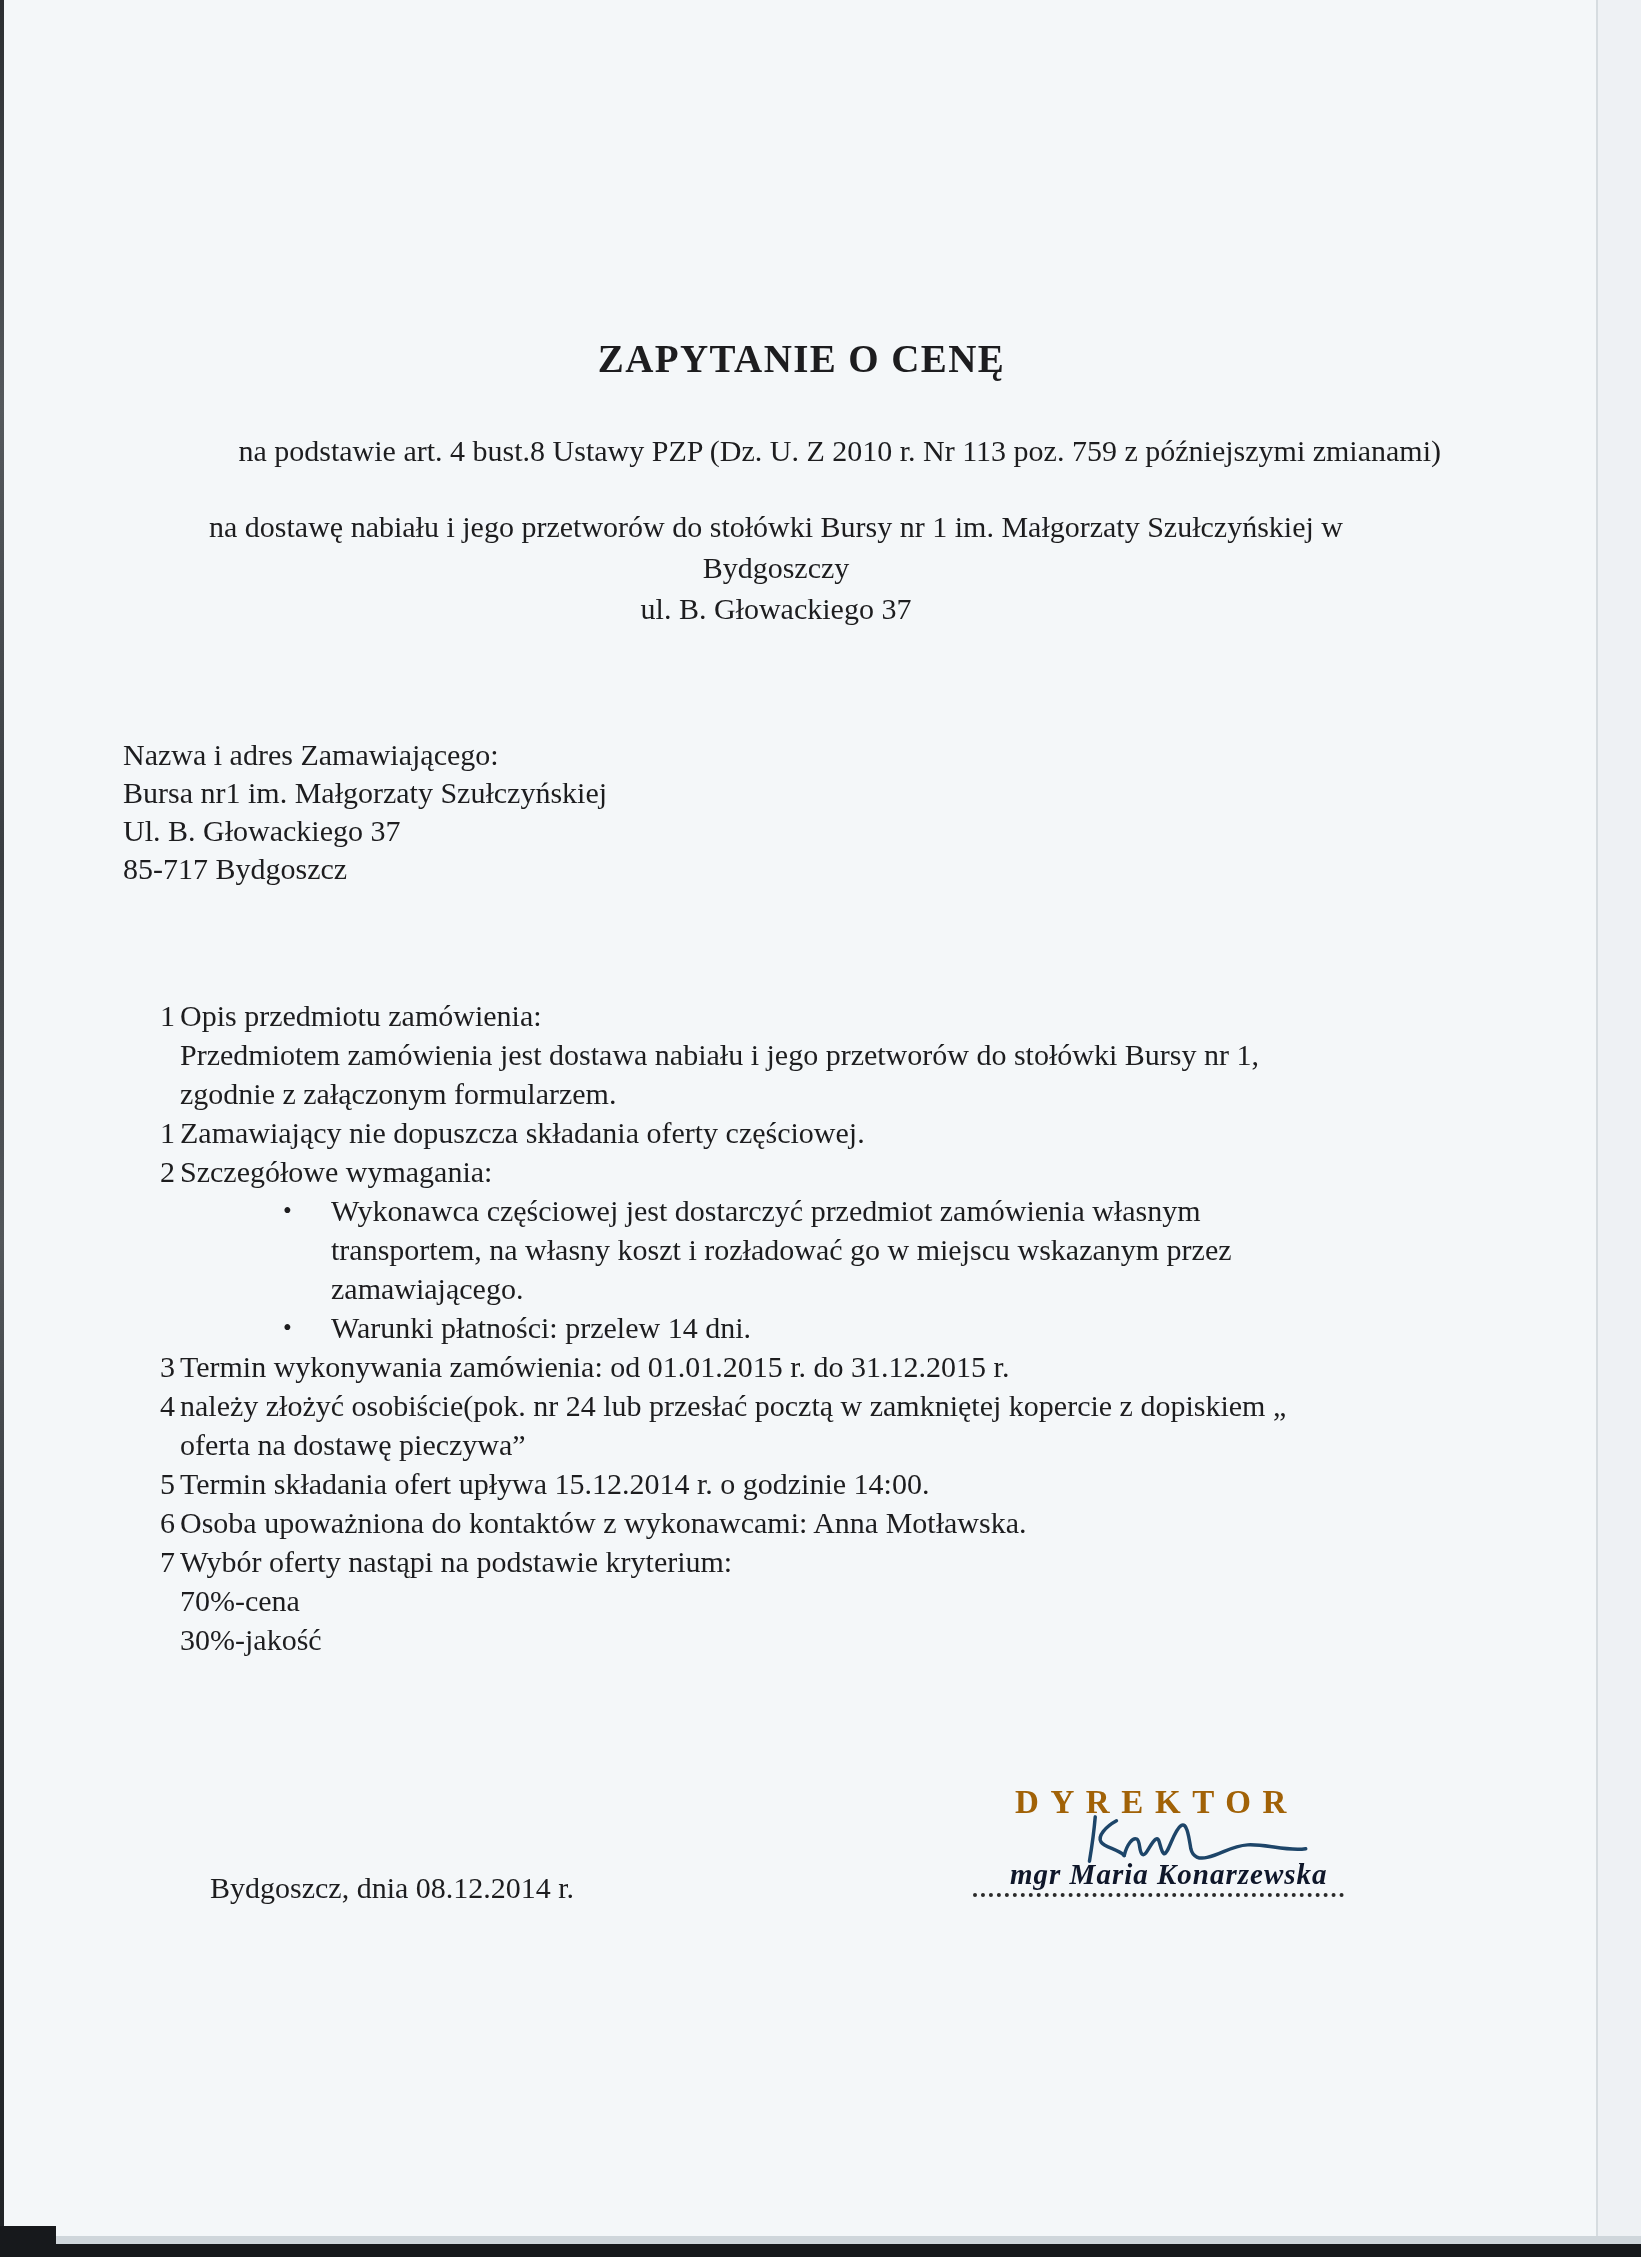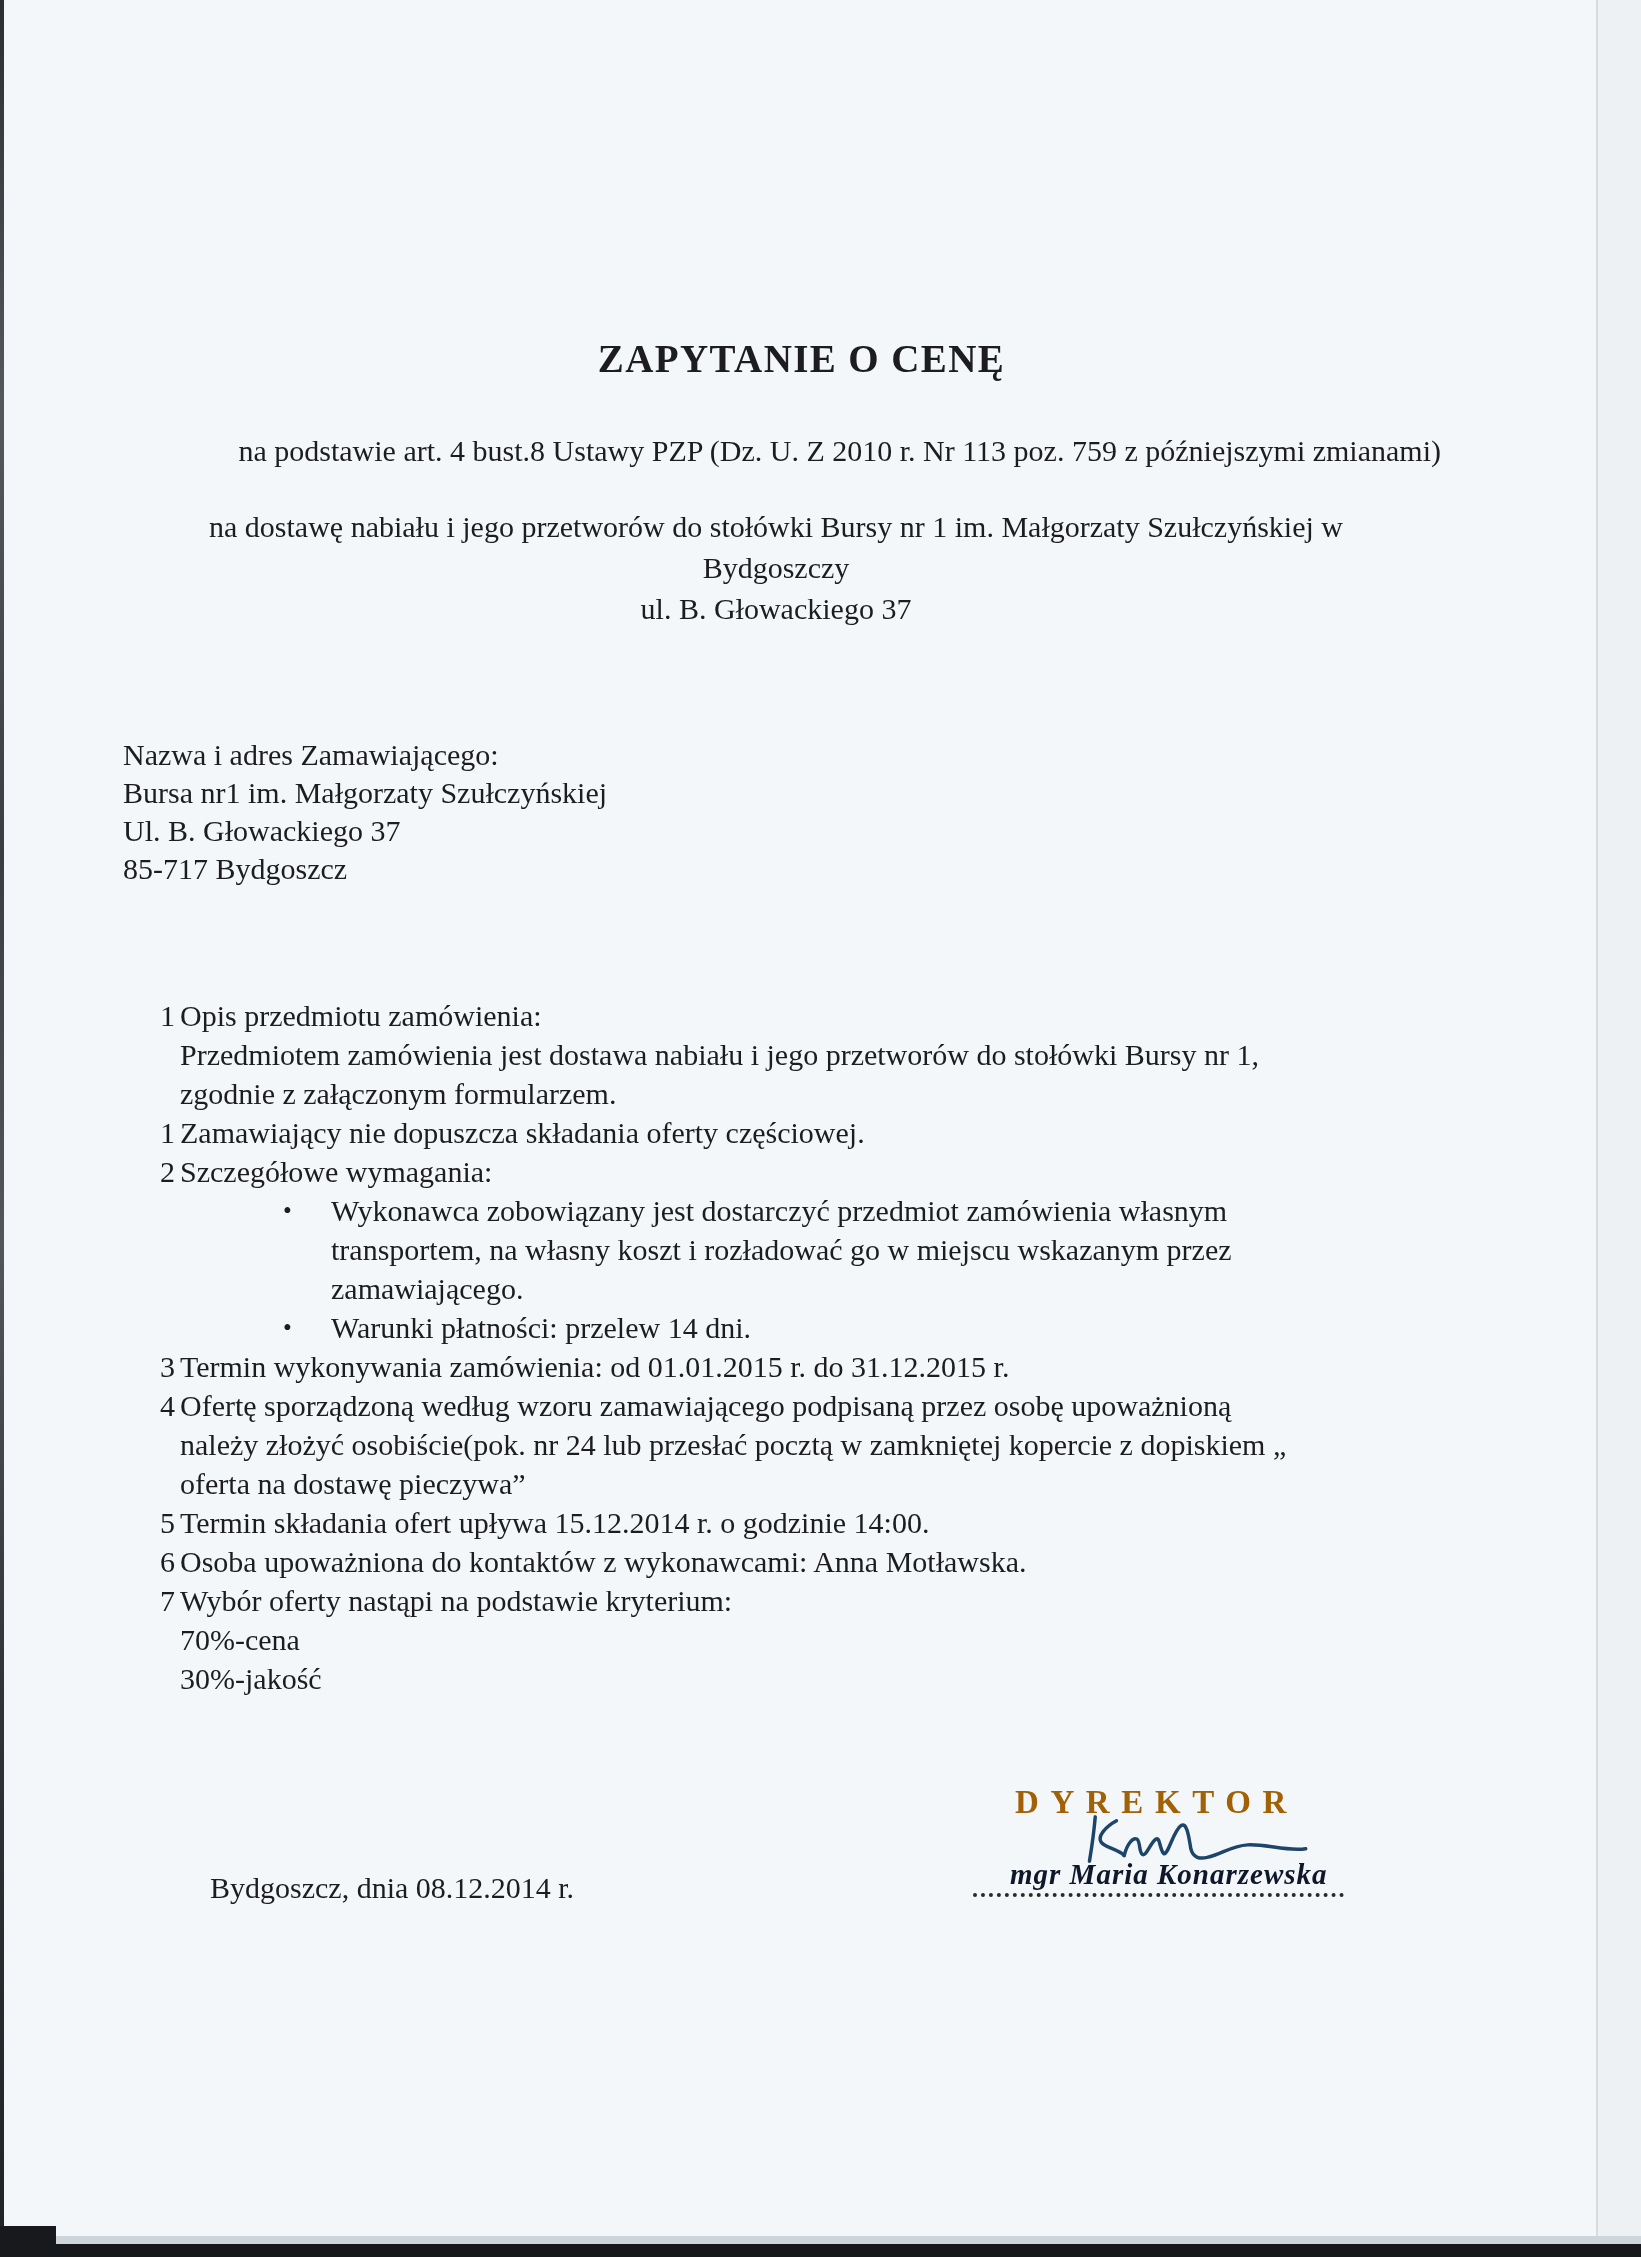--- a/index.html
+++ b/index.html
@@ -68,26 +68,26 @@
   <div>Ul. B. Głowackiego 37</div>
   <div>85-717 Bydgoszcz</div>
 </div>
 
 <div class="abs list">
   <div class="li n"><span class="m">1</span><span class="t">Opis przedmiotu zamówienia:</span></div>
   <div class="li c"><span class="t">Przedmiotem zamówienia jest dostawa nabiału i jego przetworów do stołówki Bursy nr 1,</span></div>
   <div class="li c"><span class="t">zgodnie z załączonym formularzem.</span></div>
   <div class="li n"><span class="m">1</span><span class="t">Zamawiający nie dopuszcza składania oferty częściowej.</span></div>
   <div class="li n"><span class="m">2</span><span class="t">Szczegółowe wymagania:</span></div>
-  <div class="li b"><span class="m">•</span><span class="t">Wykonawca zobowiązany jest dostarczyć przedmiot zamówienia własnym</span></div>
+  <div class="li b"><span class="m">•</span><span class="t">Wykonawca częściowej jest dostarczyć przedmiot zamówienia własnym</span></div>
   <div class="li bc"><span class="t">transportem, na własny koszt i rozładować go  w miejscu wskazanym przez</span></div>
   <div class="li bc"><span class="t">zamawiającego.</span></div>
   <div class="li b"><span class="m">•</span><span class="t">Warunki płatności: przelew 14 dni.</span></div>
   <div class="li n"><span class="m">3</span><span class="t">Termin wykonywania zamówienia: od 01.01.2015 r. do 31.12.2015 r.</span></div>
-  <div class="li n"><span class="m">4</span><span class="t">Ofertę sporządzoną według wzoru zamawiającego podpisaną przez osobę upoważnioną</span></div>
+  <div class="li n"><span class="m">4</span></div>
   <div class="li c"><span class="t">należy złożyć osobiście(pok. nr 24 lub przesłać pocztą w zamkniętej kopercie z dopiskiem „</span></div>
   <div class="li c"><span class="t">oferta na dostawę pieczywa”</span></div>
   <div class="li n"><span class="m">5</span><span class="t">Termin składania ofert upływa 15.12.2014 r. o godzinie 14:00.</span></div>
   <div class="li n"><span class="m">6</span><span class="t">Osoba upoważniona do kontaktów z wykonawcami: Anna Motławska.</span></div>
   <div class="li n"><span class="m">7</span><span class="t">Wybór oferty nastąpi na podstawie kryterium:</span></div>
   <div class="li c"><span class="t">70%-cena</span></div>
   <div class="li c"><span class="t">30%-jakość</span></div>
 </div>
 
 <div class="abs stamp-role">DYREKTOR</div>

